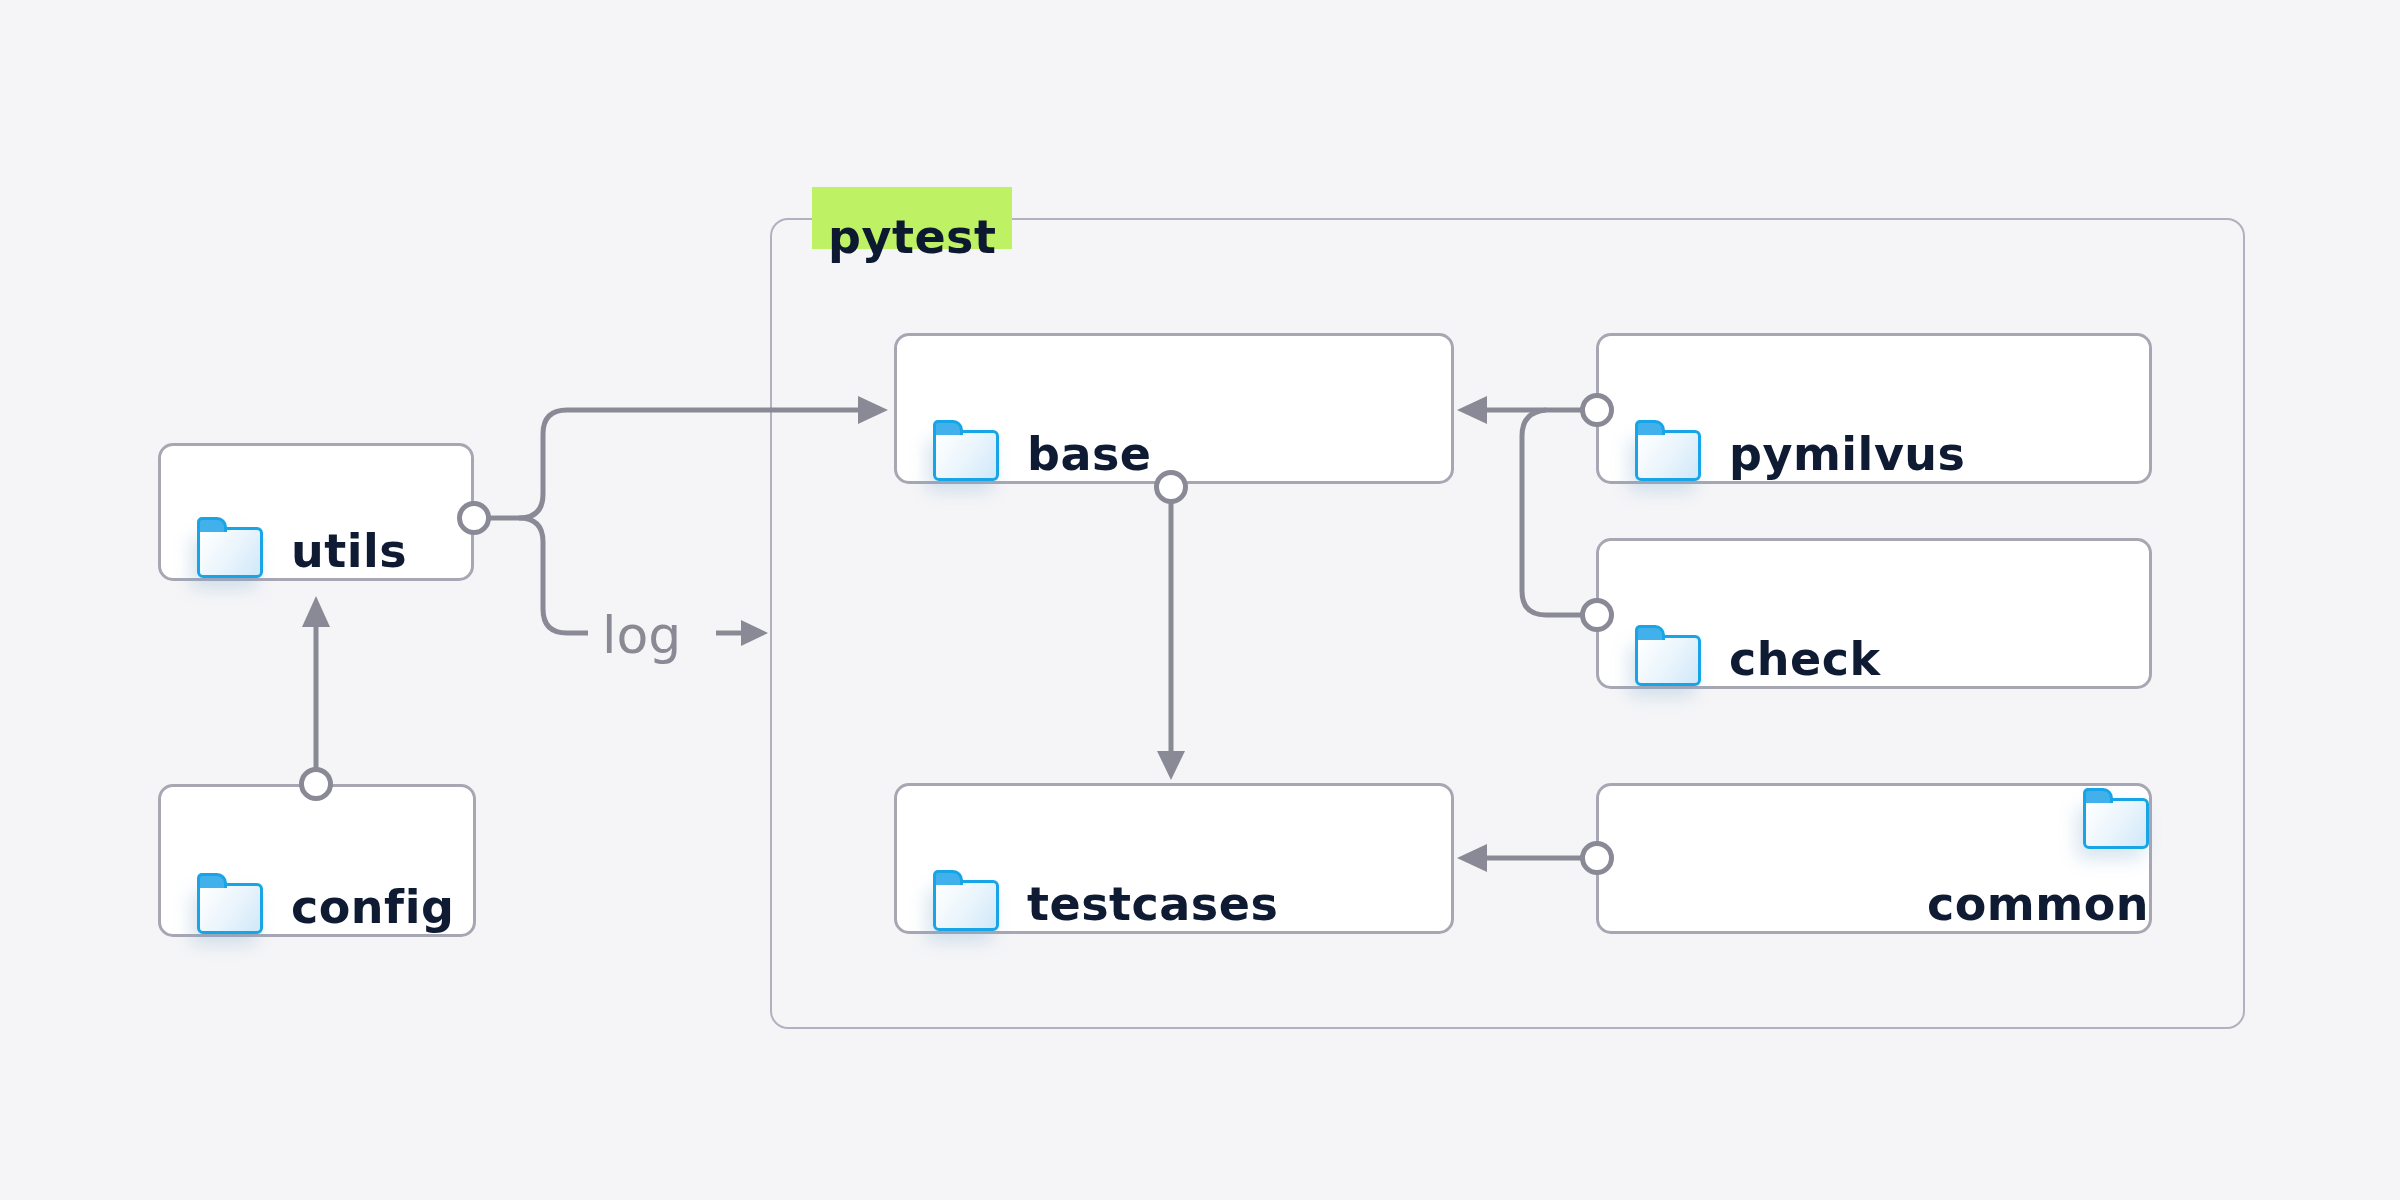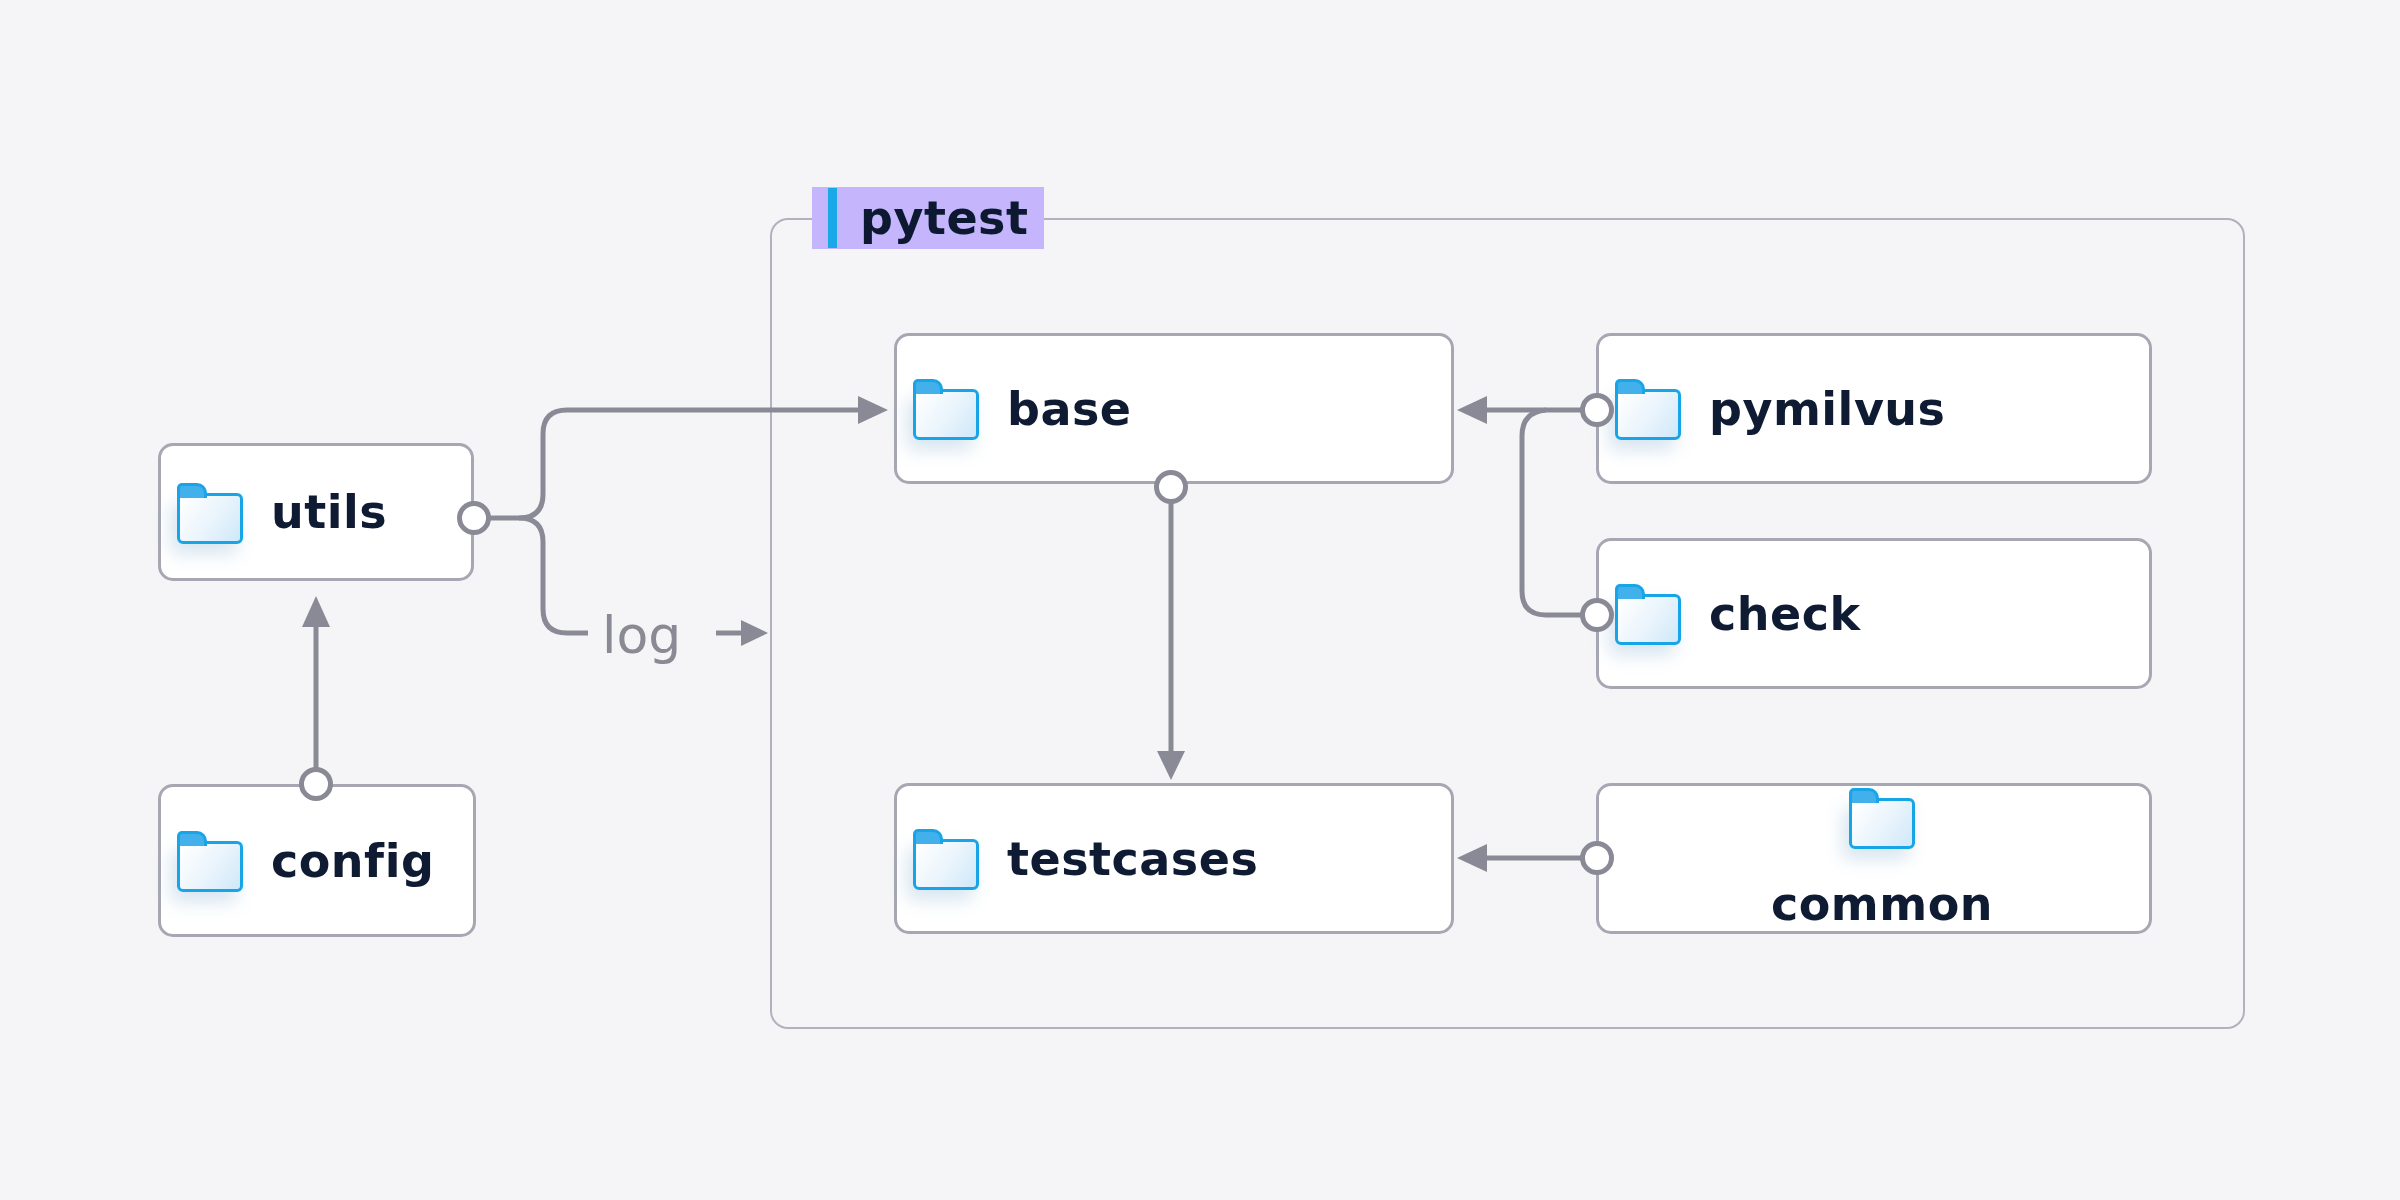--- a/index.html
+++ b/index.html
@@ -29,23 +29,24 @@
     box-sizing: border-box;
   }
   .group-label {
     position: absolute;
     left: 812px;
     top: 187px;
     height: 62px;
     display: flex;
     align-items: center;
     gap: 23px;
-    background: #c4b5fd;
+    background: #bef264;
     padding: 0 16px;
     z-index: 6;
+    flex-direction: column;
   }
   .group-label .accent-bar {
     width: 9px;
     height: 60px;
     background: #1aa9e8;
   }
   .group-label .group-title {
     font-size: 46px;
     font-weight: 700;
     color: #0d1930;
@@ -54,22 +55,22 @@
   }
 
   
   .node {
     position: absolute;
     background: #ffffff;
     border: 3px solid #a7a7b4;
     border-radius: 15px;
     box-sizing: border-box;
     display: flex;
-    align-items: center;
-    padding-left: 16px;
+    align-items: flex-end;
+    padding-left: 36px;
     gap: 28px;
     z-index: 3;
   }
   #node-utils     { left: 158px;  top: 443px; width: 316px; height: 138px; }
   #node-config    { left: 158px;  top: 784px; width: 318px; height: 153px; }
   #node-base      { left: 894px;  top: 333px; width: 560px; height: 151px; }
   #node-testcases { left: 894px;  top: 783px; width: 560px; height: 151px; }
   #node-pymilvus  { left: 1596px; top: 333px; width: 556px; height: 151px; }
   #node-check     { left: 1596px; top: 538px; width: 556px; height: 151px; }
   #node-common    { left: 1596px; top: 783px; width: 556px; height: 151px; flex-direction: column; }

